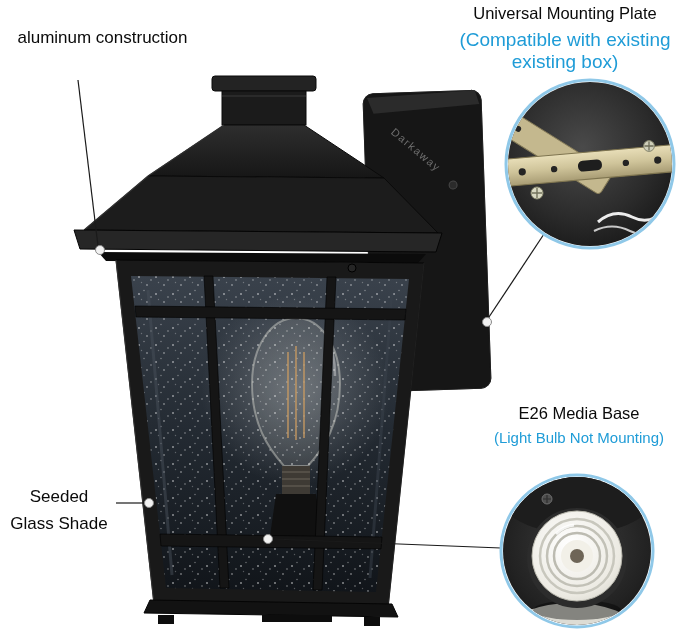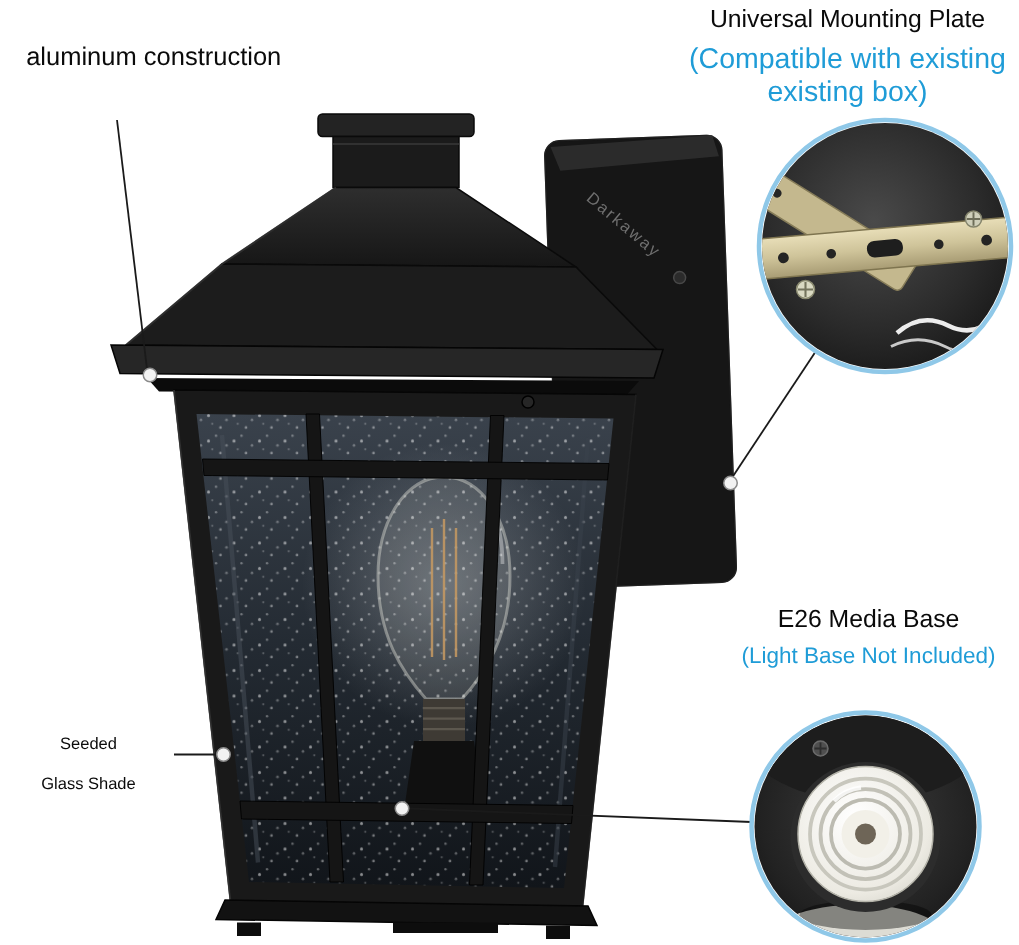--- a/index.html
+++ b/index.html
@@ -7,21 +7,21 @@
   .stage { position:relative; width:679px; height:630px; background:#ffffff; overflow:hidden; }
   .stage > svg { position:absolute; left:0; top:0; }
   .label { position:absolute; text-align:center; color:#0a0a0a; }
   .label .blue { color:#1f9cd7; }
   .weather { left:0px; top:24px; width:205px; font-size:17px; line-height:28px; }
   .mounting { left:452px; top:2px; width:226px; font-size:16.5px; line-height:22px; }
   .mounting .title { margin-bottom:5px; }
   .mounting .blue { font-size:19px; }
   .e26 { left:478px; top:402px; width:202px; font-size:16.5px; line-height:22px; }
   .e26 .blue { font-size:15px; margin-top:3px; }
-  .seeded { left:0px; top:483px; width:118px; font-size:11px; line-height:27px; }
+  .seeded { left:0px; top:483px; width:118px; font-size:17px; line-height:27px; }
   svg text { font-family:"Liberation Sans", sans-serif; }
 </style>
 </head>
 <body>
 
 <div class="stage">
 
 <svg width="679" height="630" viewBox="0 0 679 630">
   <defs>
     <linearGradient id="glassGrad" x1="0" y1="0" x2="0" y2="1">
@@ -199,21 +199,21 @@
 </div>
 
 <div class="label mounting">
   <div class="title">Universal Mounting Plate</div>
   <div class="blue">(Compatible with existing</div>
   <div class="blue">existing box)</div>
 </div>
 
 <div class="label e26">
   <div class="title">E26 Media Base</div>
-  <div class="blue">(Light Base Not Included)</div>
+  <div class="blue">(Light Bulb Not Mounting)</div>
 </div>
 
 <div class="label seeded">
   <div>Seeded</div>
   <div>Glass Shade</div>
 </div>
 
 </div>
 
 </body></html>

